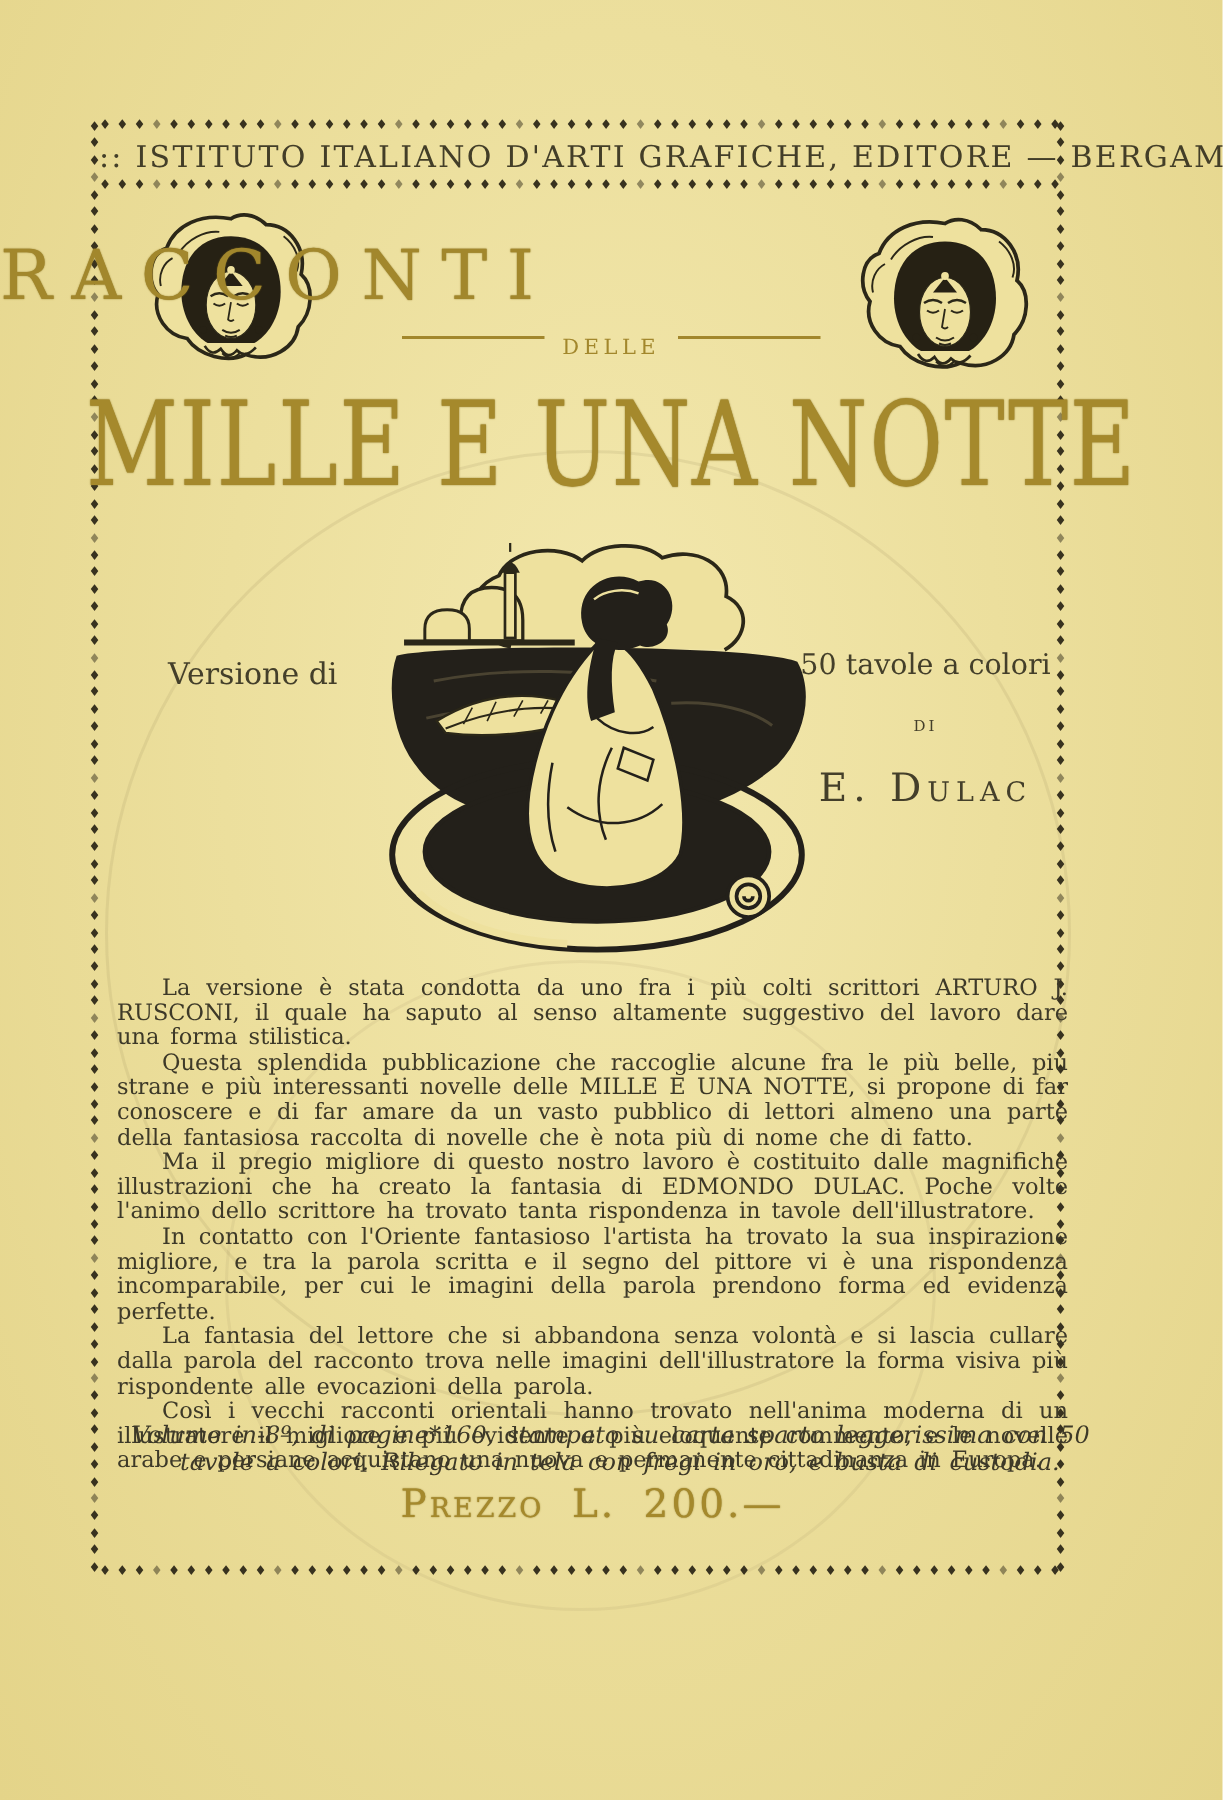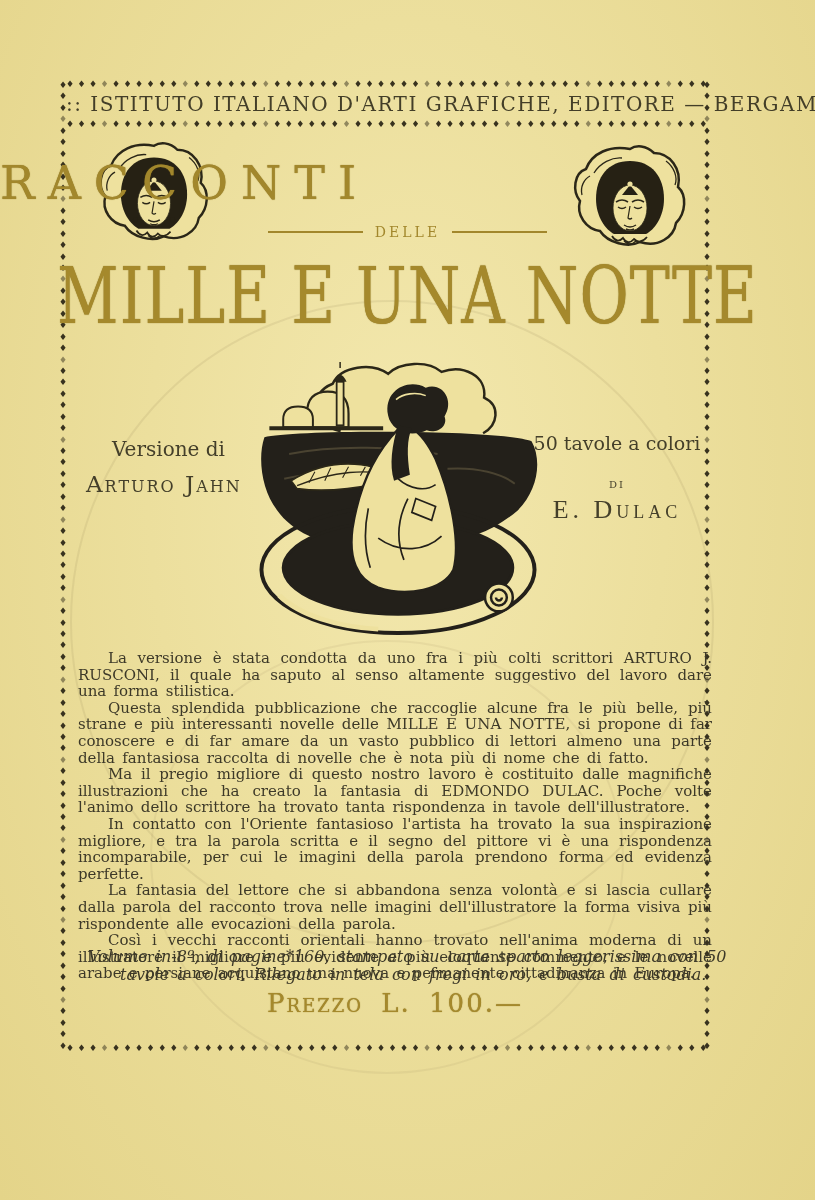--- a/index.html
+++ b/index.html
@@ -26,38 +26,38 @@
     color:#433e28;white-space:nowrap;
   }
 
   .title-main{
     position:absolute;left:0;top:156px;width:648px;text-align:left;
     font-size:46px;letter-spacing:13px;color:#a2872c;
     text-shadow:0 0 1px #8a7322;
   }
   .title-connector{
     position:absolute;left:0;top:224px;width:815px;
-    display:flex;align-items:center;justify-content:center;gap:12px;
+    display:flex;justify-content:center;gap:12px;
     color:#a2872c;font-size:14px;letter-spacing:3px;
   }
   .title-connector .dash{width:95px;border-top:2px solid #a2872c;}
   .title-sub{
     position:absolute;left:0;top:250px;width:815px;text-align:center;
     font-size:62px;letter-spacing:1px;color:#a5892c;
     transform:scale(.97,1.26);transform-origin:50% 0;
     text-shadow:0 0 1px #8a7322;white-space:nowrap;
   }
 
   .credit-left{position:absolute;left:86px;top:432px;width:180px;font-size:20px;line-height:35px;color:#443f2a;}
   .credit-left .l1{padding-left:26px;}
   .credit-left .l2,.credit-left .l3{font-variant:small-caps;font-size:23px;letter-spacing:2px;}
   .credit-right{position:absolute;left:522px;top:432px;width:190px;text-align:center;color:#443f2a;}
   .credit-right .l1{font-size:19px;}
   .credit-right .l2{font-variant:small-caps;font-size:14px;letter-spacing:2px;margin-top:21px;}
-  .credit-right .l3{font-variant:small-caps;font-size:26px;letter-spacing:4px;margin-top:4px;font-family:Liberation Serif, serif;}
+  .credit-right .l3{font-variant:small-caps;font-size:26px;letter-spacing:4px;margin-top:20px;}
 
   .body-text{position:absolute;left:78px;top:650px;width:634px;}
   .body-text p{
     margin:0;font-size:15px;line-height:16.6px;text-align:justify;
     text-indent:30px;word-spacing:2.5px;color:#3d3928;
   }
   .note{
     position:absolute;left:88px;top:948px;width:614px;
     font-style:italic;font-size:16px;line-height:18px;
     padding-left:32px;text-indent:-32px;word-spacing:3px;color:#3d3928;
@@ -487,34 +487,33 @@
     <path d="M150,70 C125,96 110,132 104,170 C100,200 108,222 130,230 C160,240 196,232 206,212 C213,187 205,140 188,100 C180,84 172,74 165,70 Z" fill="#eee19e" stroke="#23201a" stroke-width="2.4"></path>
     <path d="M140,56 C135,31 160,18 178,28 C196,22 207,42 197,57 C201,67 189,75 179,71 C161,79 143,71 140,56 Z" fill="#23201a"></path>
     <path d="M148,40 C155,34 168,32 178,36" stroke="#eee19e" stroke-width="1.6" fill="none"></path>
     <path d="M150,66 C144,86 141,106 146,122 L162,116 C159,96 159,80 164,69 Z" fill="#23201a"></path>
     <path d="M150,120 C162,131 178,133 188,126 M130,180 C152,196 178,193 194,178 M160,140 C150,160 148,182 156,202 M120,150 C116,170 116,192 122,210" stroke="#23201a" stroke-width="1.7" fill="none"></path>
     <path d="M168,140 L188,148 L184,162 L164,154 Z" fill="none" stroke="#23201a" stroke-width="1.7"></path>
   </svg>
 
   <div class="credit-left">
     <div class="l1">Versione di</div>
-    <div class="l2">Arturo Jahn</div>
   </div>
   <div class="credit-right">
     <div class="l1">50 tavole a colori</div>
     <div class="l2">di</div>
     <div class="l3">E. Dulac</div>
   </div>
 
   <div class="body-text">
     <p>La versione è stata condotta da uno fra i più colti scrittori ARTURO J. RUSCONI, il quale ha saputo al senso altamente suggestivo del lavoro dare una forma stilistica.</p>
     <p>Questa splendida pubblicazione che raccoglie alcune fra le più belle, più strane e più interessanti novelle delle MILLE E UNA NOTTE, si propone di far conoscere e di far amare da un vasto pubblico di lettori almeno una parte della fantasiosa raccolta di novelle che è nota più di nome che di fatto.</p>
     <p>Ma il pregio migliore di questo nostro lavoro è costituito dalle magnifiche illustrazioni che ha creato la fantasia di EDMONDO DULAC. Poche volte l'animo dello scrittore ha trovato tanta rispondenza in tavole dell'illustratore.</p>
     <p>In contatto con l'Oriente fantasioso l'artista ha trovato la sua inspirazione migliore, e tra la parola scritta e il segno del pittore vi è una rispondenza incomparabile, per cui le imagini della parola prendono forma ed evidenza perfette.</p>
     <p>La fantasia del lettore che si abbandona senza volontà e si lascia cullare dalla parola del racconto trova nelle imagini dell'illustratore la forma visiva più rispondente alle evocazioni della parola.</p>
     <p>Così i vecchi racconti orientali hanno trovato nell'anima moderna di un illustratore il migliore e più evidente e più eloquente commento, e le novelle arabe e persiane acquistano una nuova e permanente cittadinanza in Europa.</p>
   </div>
 
   <div class="note">Volume in-8º, di pagine*160, stampato su carta sparto leggerissima con 50 tavole a colori. Rilegato in tela con fregi in oro, e busta di custodia.</div>
 
-  <div class="price">Prezzo L. 100.—</div>
+  <div class="price">Prezzo L. 200.—</div>
 
 </div>
 
 </body></html>

